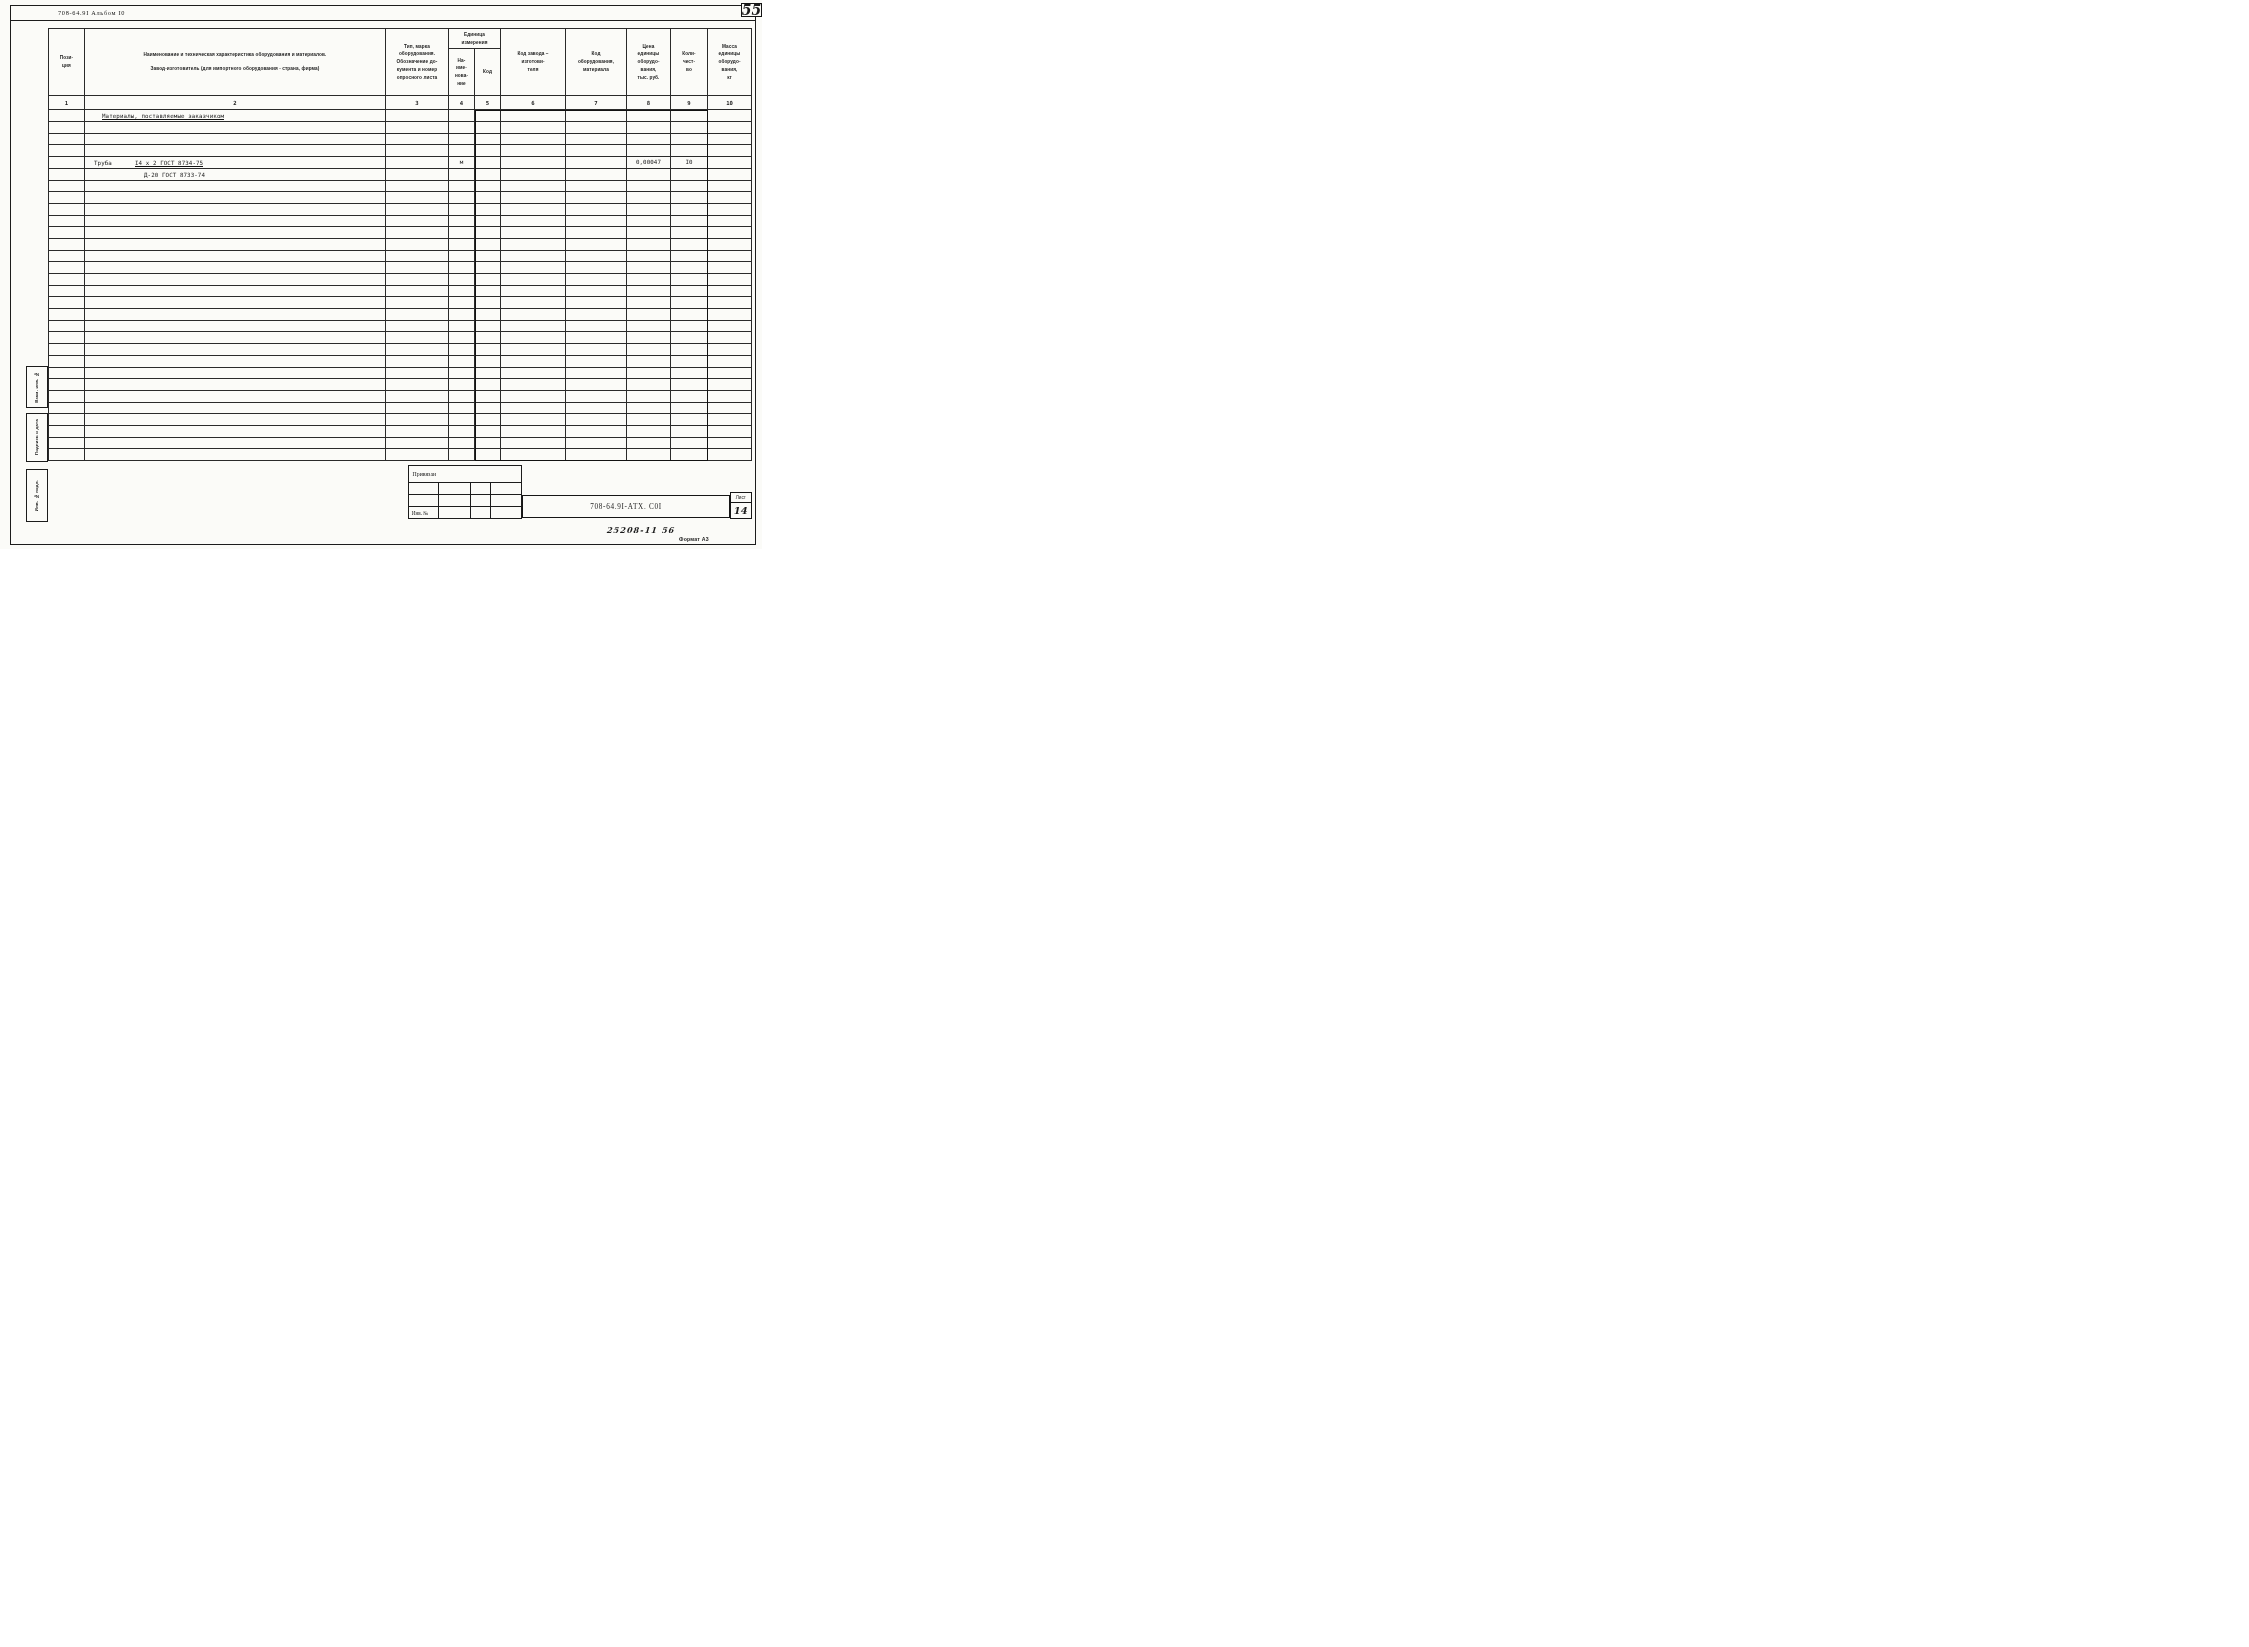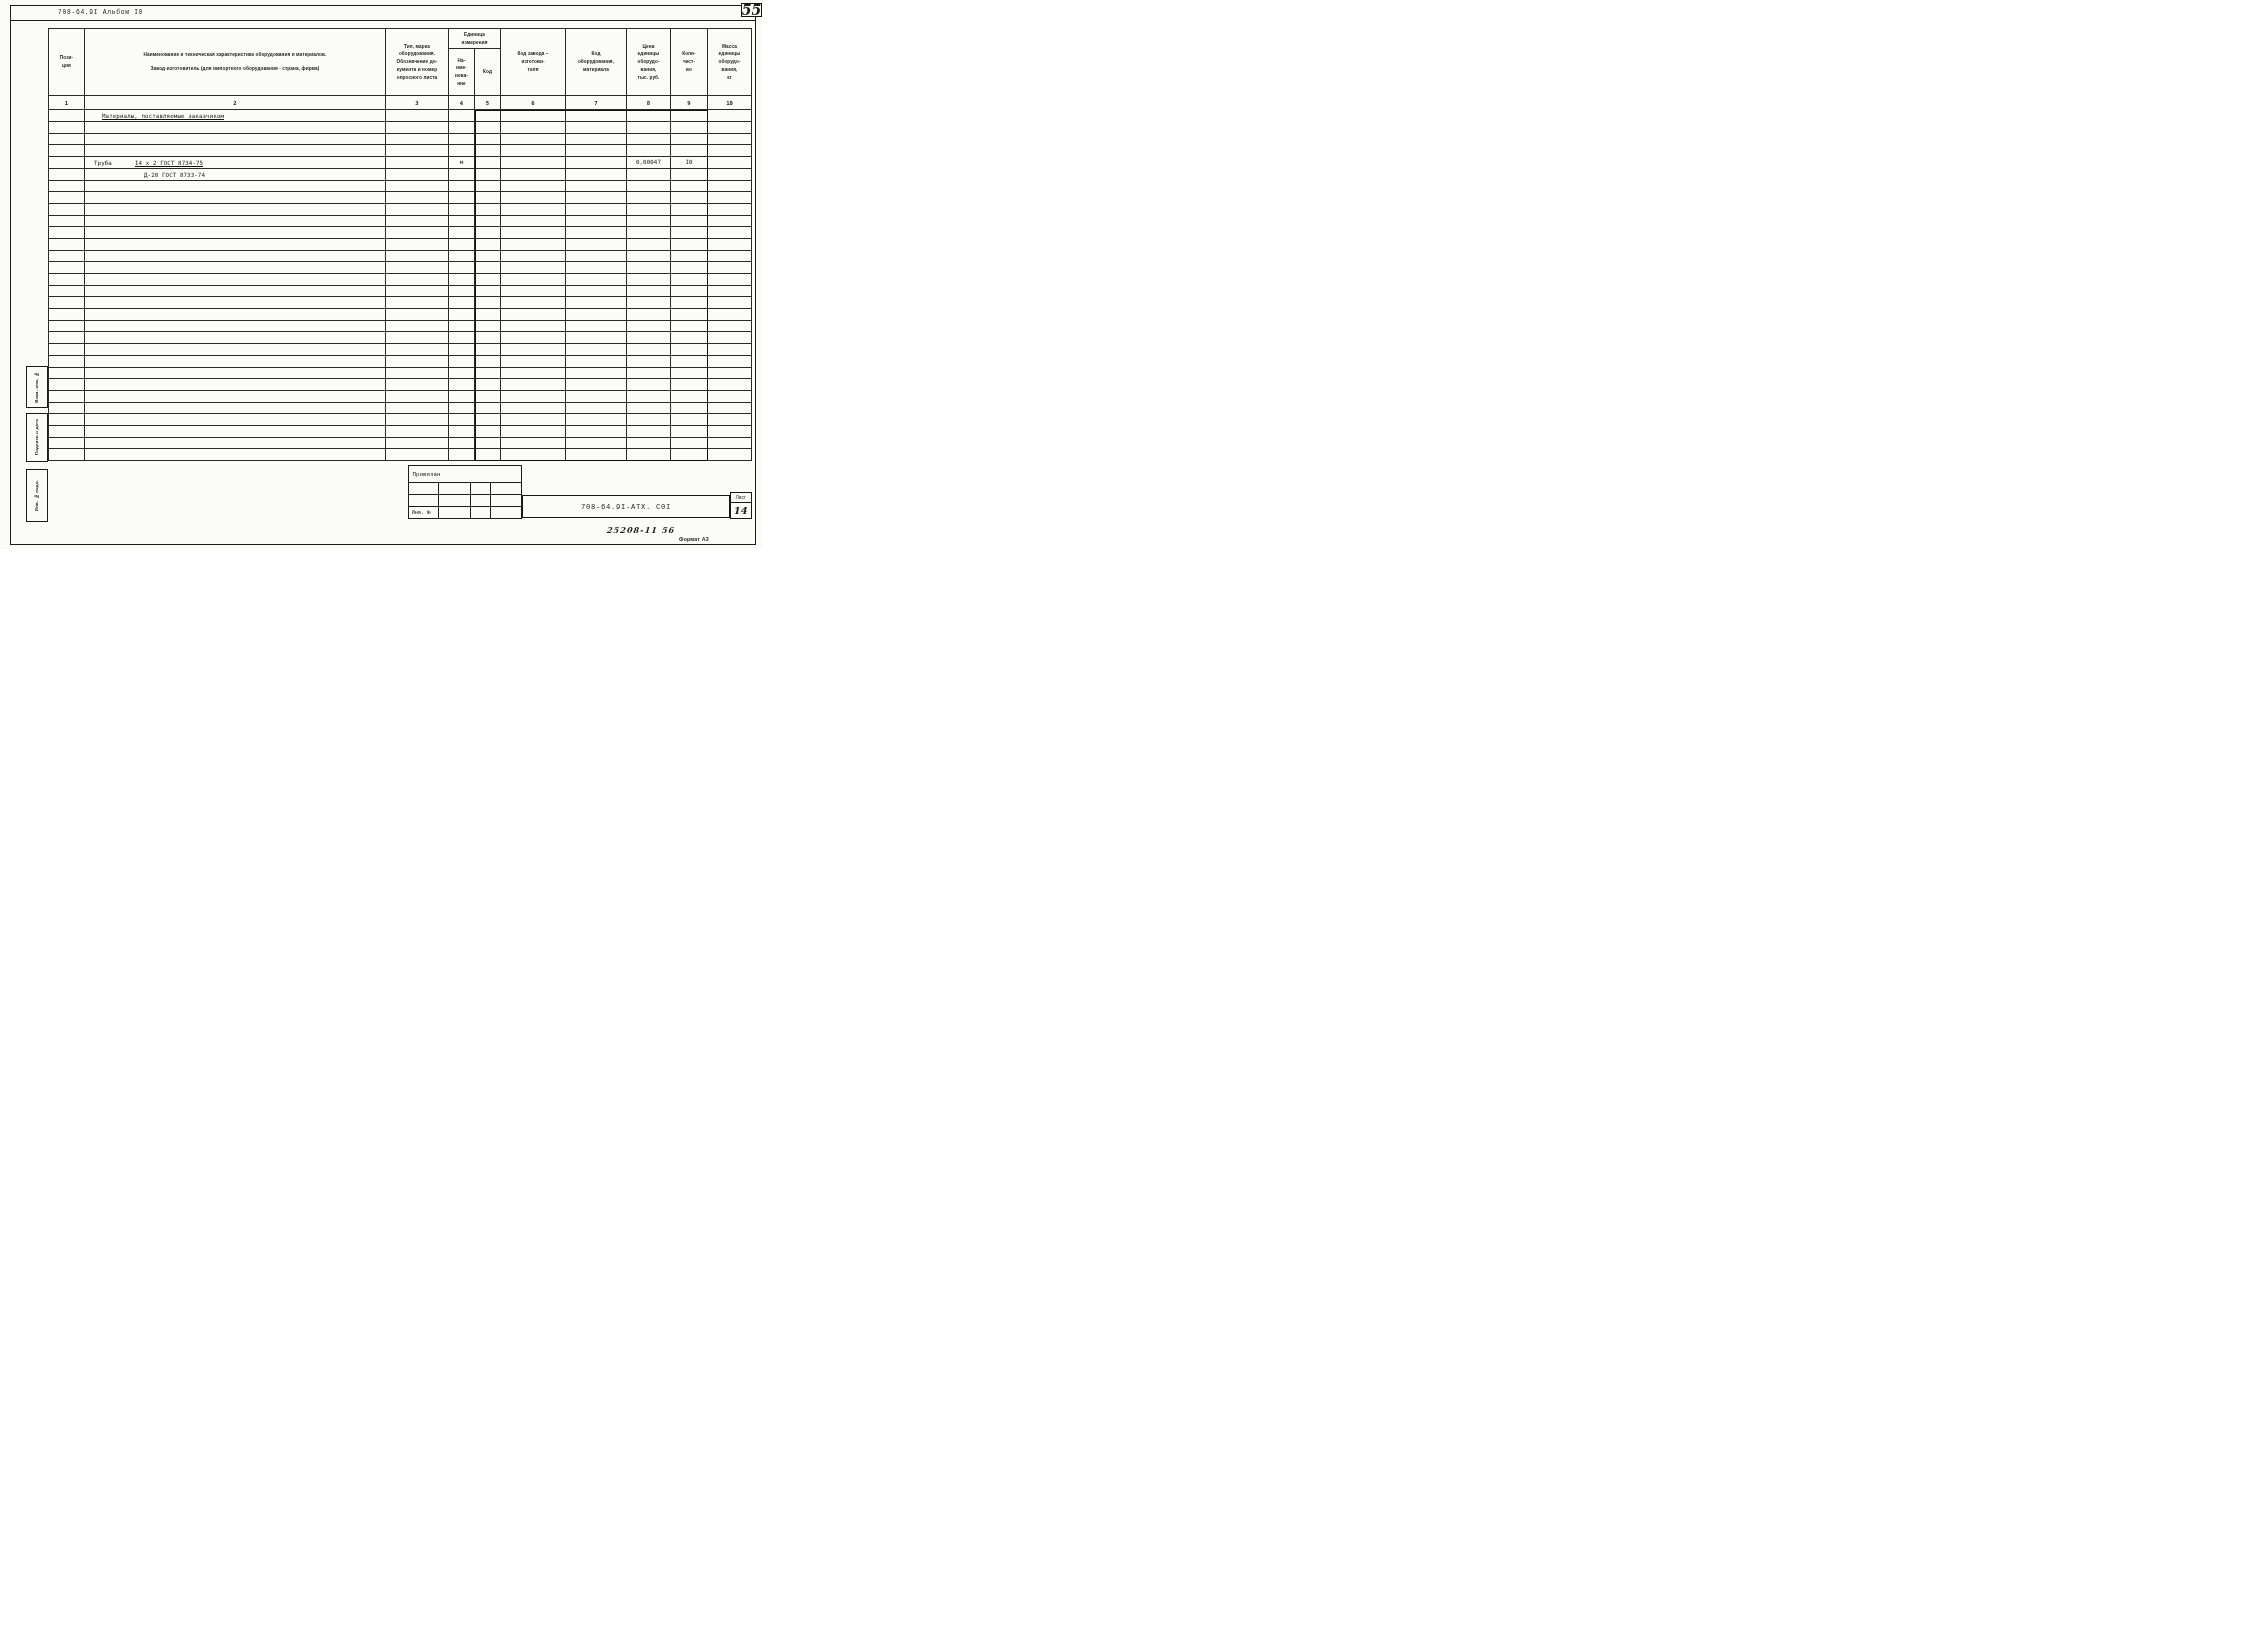--- a/index.html
+++ b/index.html
@@ -1,20 +1,20 @@
 <!DOCTYPE html>
 <html style="font-size:7.2px"><head>
 <meta charset="utf-8">
 <style>
   *{margin:0;padding:0;box-sizing:border-box;}
   html,body{background:#ffffff;}
   .sheet{position:relative;width:762px;height:549px;background:#fbfbf8;font-family:"Liberation Sans","DejaVu Sans",sans-serif;color:#1b1b1b;overflow:hidden;}
   .frame{position:absolute;left:10.3px;top:4.5px;width:746px;height:540px;border:0.9px solid #1c1c1c;}
   .top-band-line{position:absolute;left:10.3px;top:20px;width:746px;height:0.9px;background:#1c1c1c;}
-  .typed{font-family:Liberation Mono, monospace;}
+  .typed{font-family:Liberation Serif, serif;}
   .handwritten{font-family:"DejaVu Serif","Liberation Serif",serif;font-style:italic;font-weight:700;}
   .doc-ref-top{position:absolute;left:58px;top:9px;font-size:6.3px;letter-spacing:0.7px;}
   .page-no-box{position:absolute;left:741px;top:2.7px;width:21px;height:14.4px;border:1.1px solid #141414;background:#fbfbf8;display:flex;align-items:center;justify-content:center;z-index:5;}
   .page-no{font-size:14px;}
 
   .spec-table{position:absolute;left:48px;top:28px;width:704px;border-collapse:collapse;table-layout:fixed;border:0.9px solid #1c1c1c;}
   .spec-table td{border:0.4px solid #2a2a2a;padding:0;vertical-align:middle;text-align:center;overflow:hidden;}
   .hdr-row-a > td{height:20px;}
   .hdr-row-b > td{height:47px;}
   .hdr{font-weight:700;font-size:4.7px;line-height:1.65;letter-spacing:0.1px;white-space:pre-line;}

